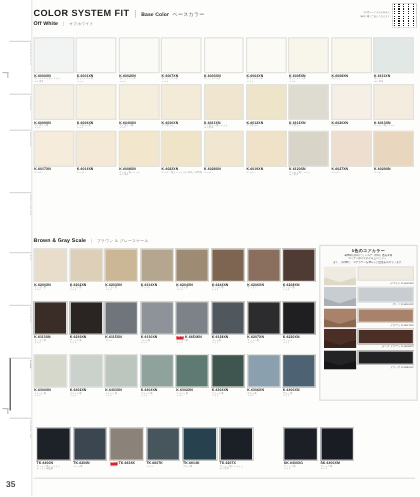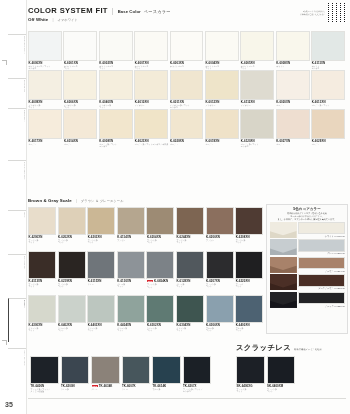--- a/index.html
+++ b/index.html
@@ -676,24 +676,20 @@
       <div class="sw-cell" style="width: 30.5px; height: 42px;">
         <div class="chip" style="height: 28px; background: rgb(27, 32, 38); width: 28.9px;"></div>
         <div class="meta">
           <div class="code">TK-6207X</div>
           <div class="desc">ブラック系／マット／
 エンボス</div>
         </div>
       </div>
     </div>
 
-  <div class="brand-hdr" style="left:236px; top:343px;">
-    <span class="brand-jp-big">スクラッチレス</span>
-    <span class="brand-note">耐傷付機能メラミン化粧板</span>
-  </div>
   <div id="scratchless-grid" class="grid" style="left: 236px; top: 356px; flex-wrap: wrap; width: 61px;">
       <div class="sw-cell" style="width: 30.5px; height: 42px;">
         <div class="chip" style="height: 28px; background: rgb(28, 32, 38); width: 28.9px;"></div>
         <div class="meta">
           <div class="code">SK-6400XG</div>
           <div class="desc">ブラック系
 マット</div>
         </div>
       </div>
       <div class="sw-cell" style="width: 30.5px; height: 42px;">

